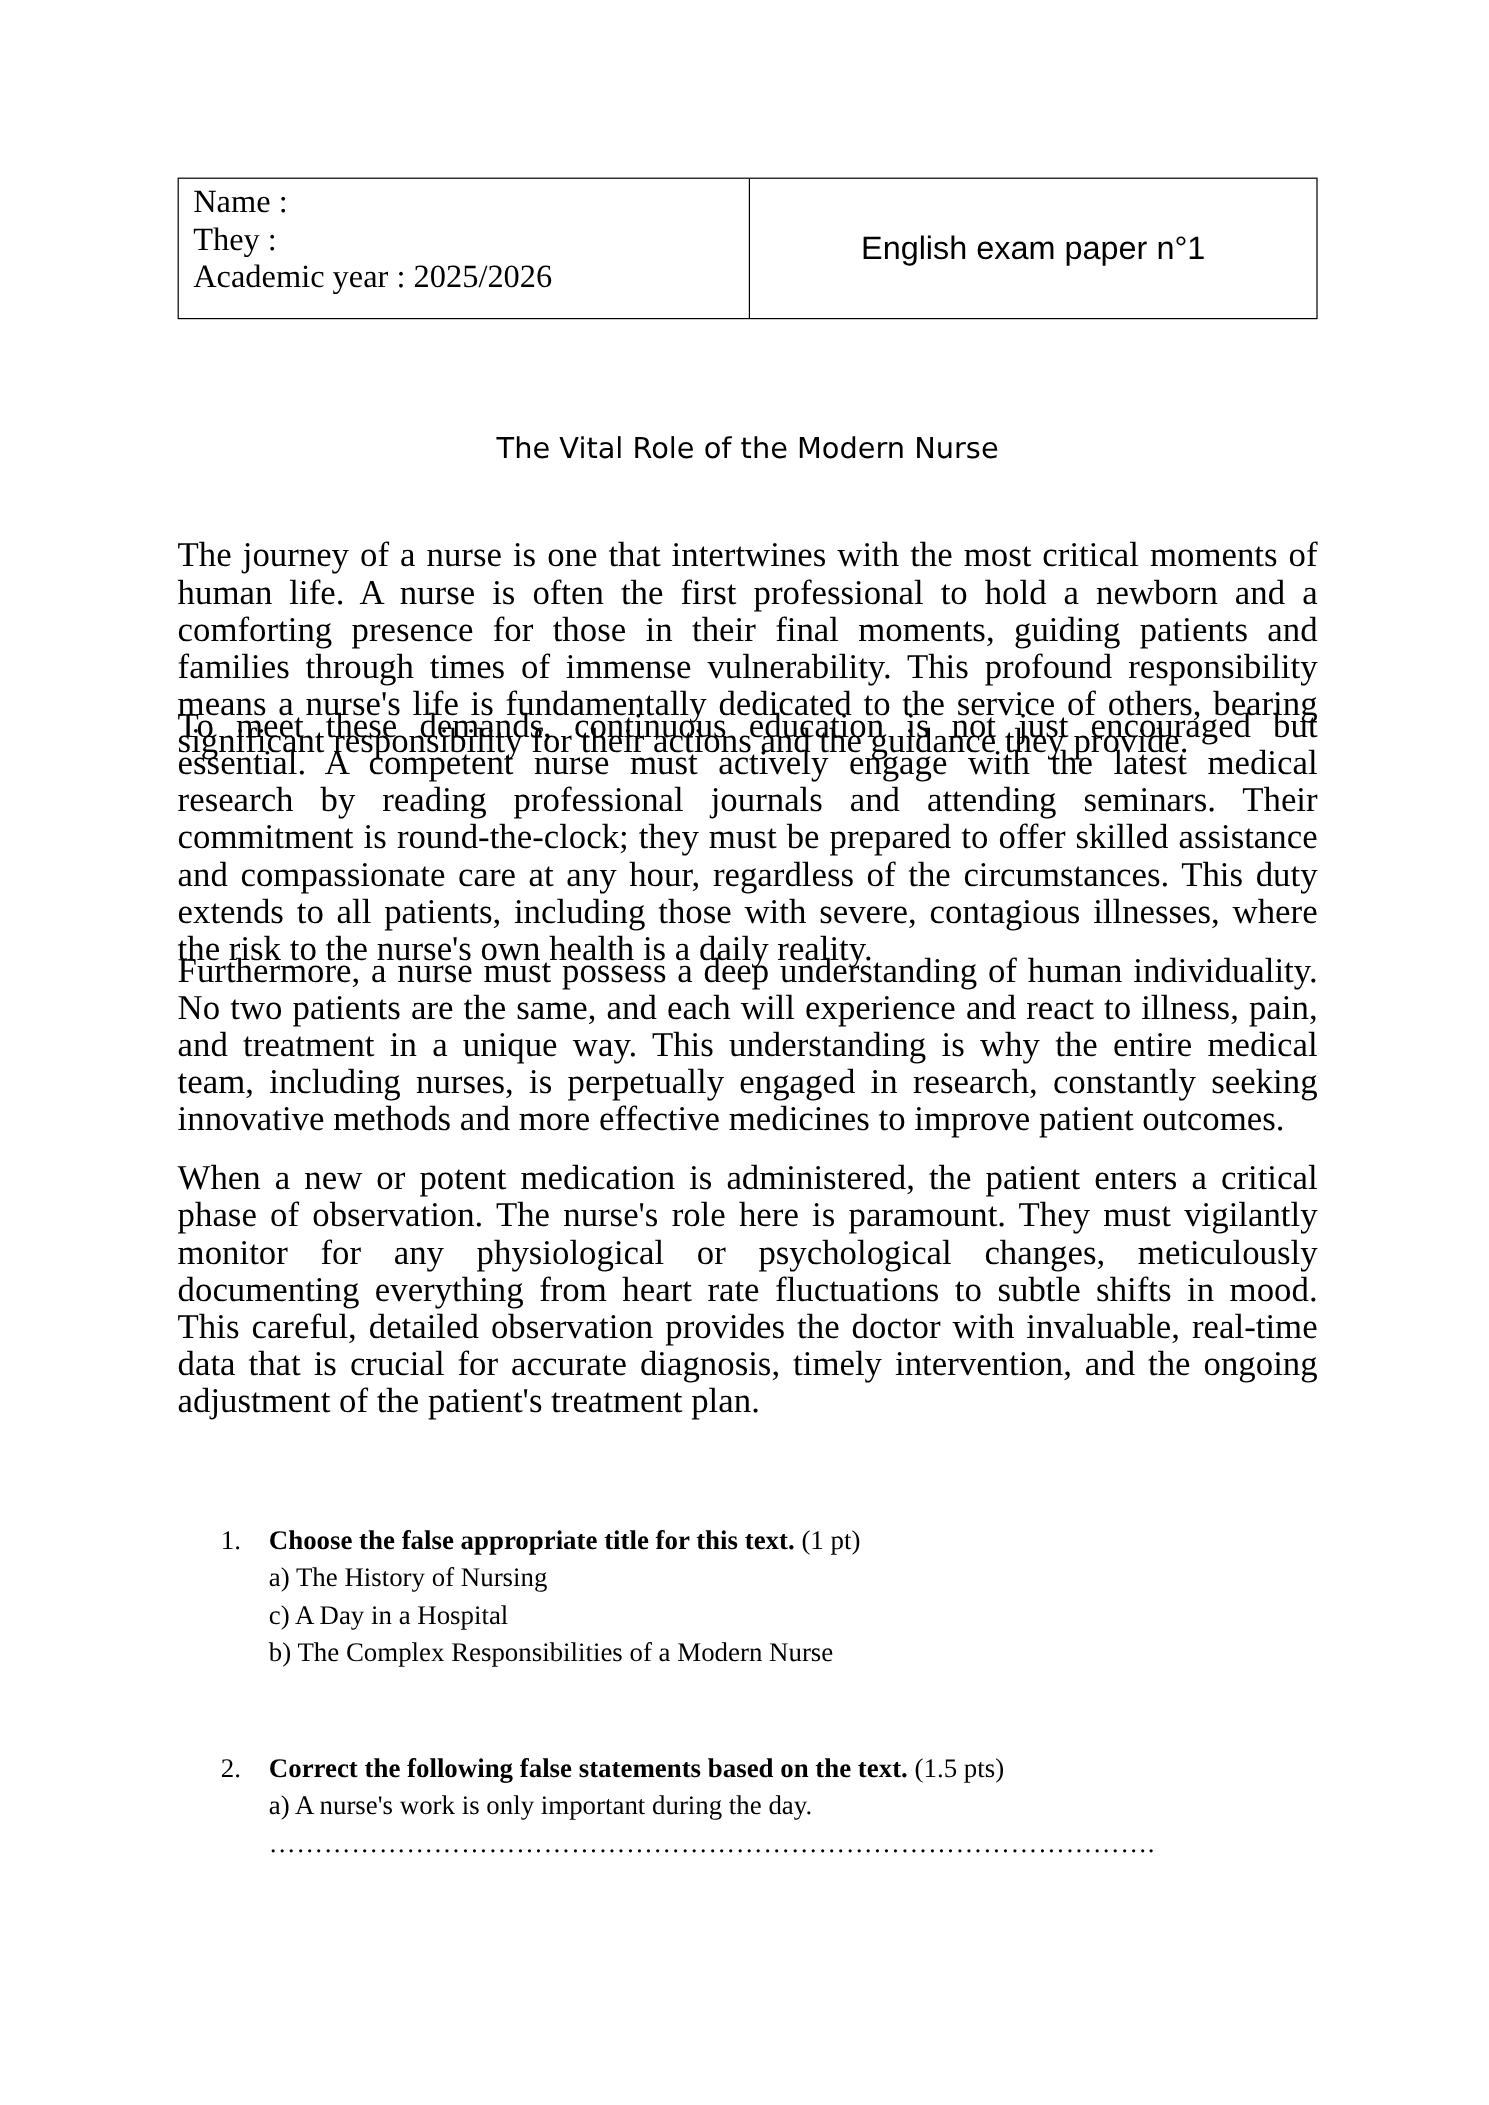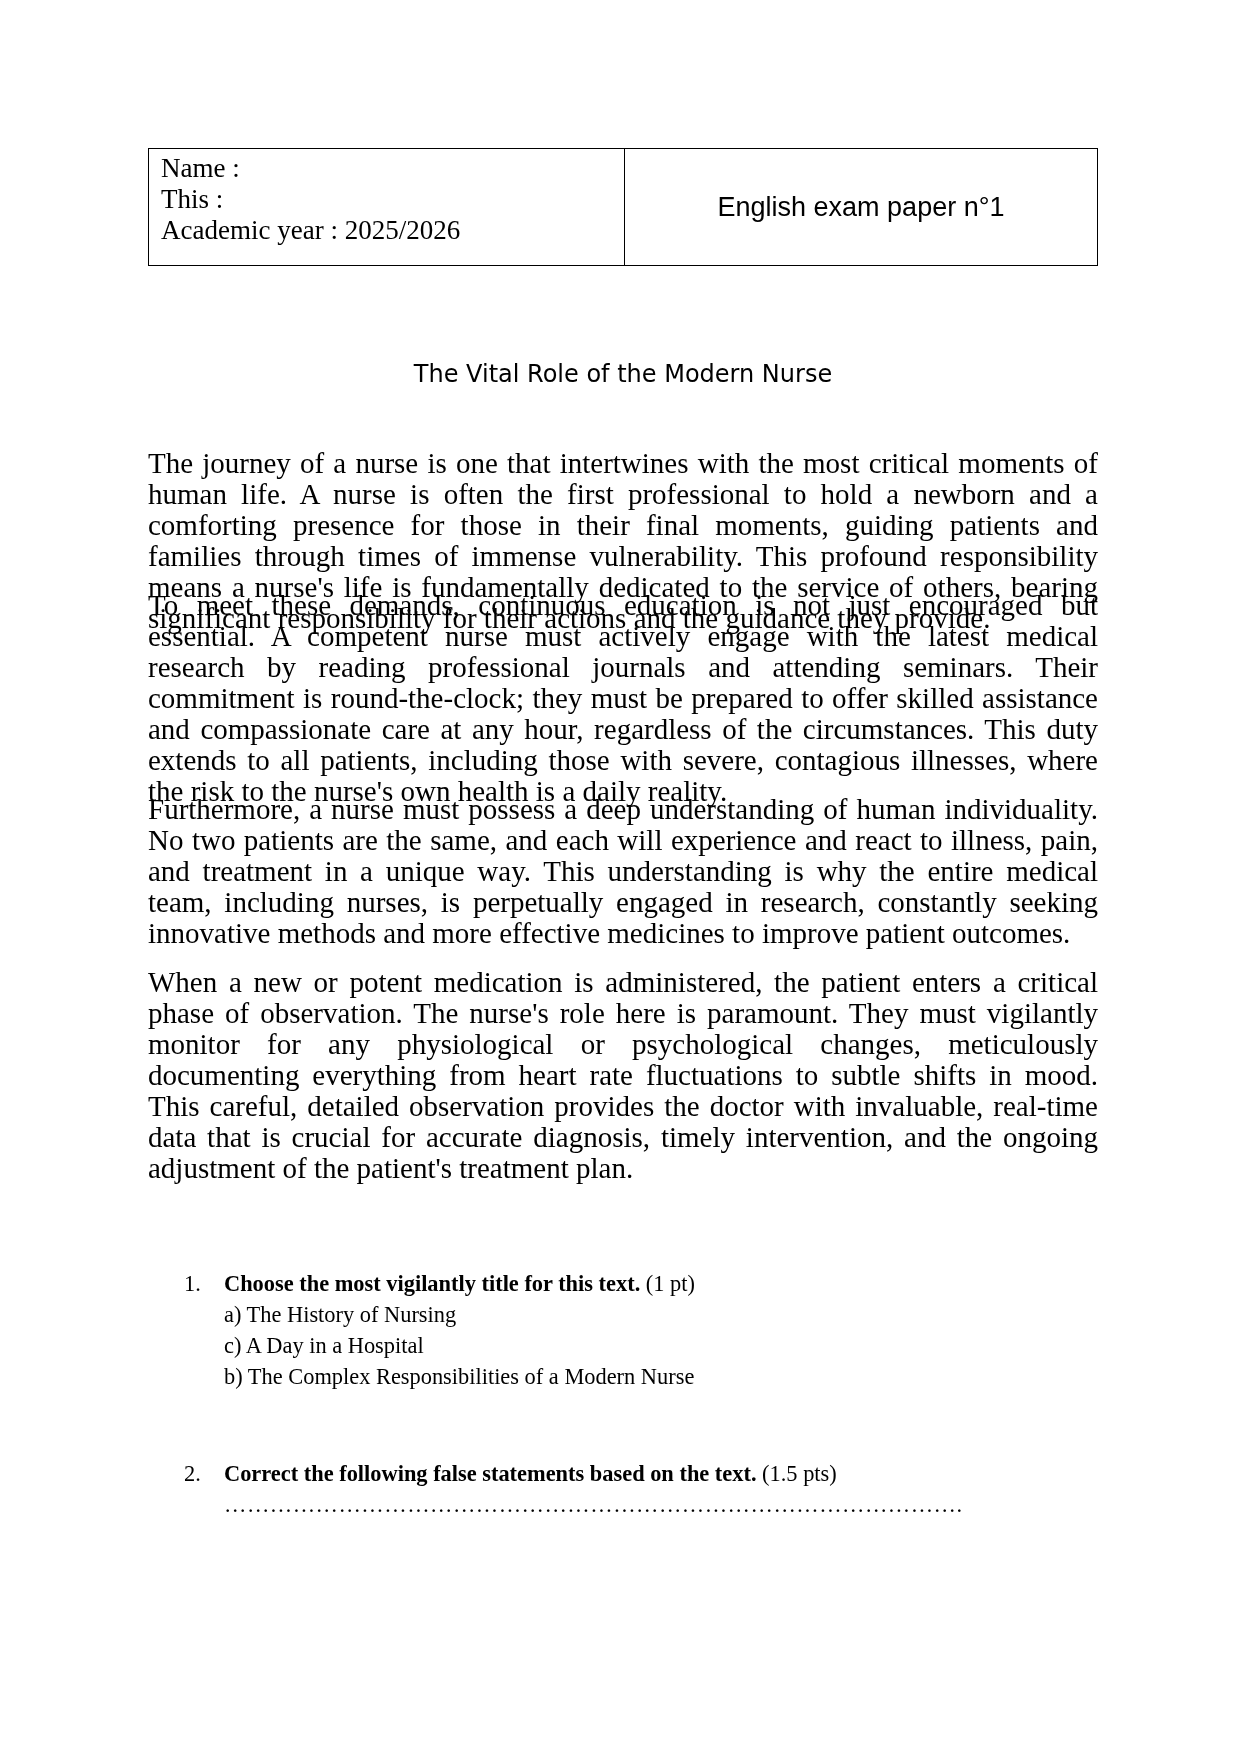--- a/index.html
+++ b/index.html
@@ -48,51 +48,52 @@
     .answer-line { margin-left: 40px; letter-spacing: 0.5px; white-space: nowrap; overflow: hidden; width: 830px; }
   </style>
 </head>
 <body>
 
 <div class="page">
 
   <div class="header-table">
     <div class="header-left">
       <div>Name :</div>
-      <div>This :</div>
+      <div>They :</div>
       <div>Academic year : 2025/2026</div>
     </div>
     <div class="header-right">
       <span>English exam paper n°1</span>
     </div>
   </div>
 
   <div class="title">The Vital Role of the Modern Nurse</div>
 
   <p class="body-text p1">The journey of a nurse is one that intertwines with the most critical moments of human life. A nurse is often the first professional to hold a newborn and a comforting presence for those in their final moments, guiding patients and families through times of immense vulnerability. This profound responsibility means a nurse's life is fundamentally dedicated to the service of others, bearing significant responsibility for their actions and the guidance they provide.</p>
   <p class="body-text p2">To meet these demands, continuous education is not just encouraged but essential. A competent nurse must actively engage with the latest medical research by reading professional journals and attending seminars. Their commitment is round-the-clock; they must be prepared to offer skilled assistance and compassionate care at any hour, regardless of the circumstances. This duty extends to all patients, including those with severe, contagious illnesses, where the risk to the nurse's own health is a daily reality.</p>
   <p class="body-text p3">Furthermore, a nurse must possess a deep understanding of human individuality. No two patients are the same, and each will experience and react to illness, pain, and treatment in a unique way. This understanding is why the entire medical team, including nurses, is perpetually engaged in research, constantly seeking innovative methods and more effective medicines to improve patient outcomes.</p>
   <p class="body-text p4">When a new or potent medication is administered, the patient enters a critical phase of observation. The nurse's role here is paramount. They must vigilantly monitor for any physiological or psychological changes, meticulously documenting everything from heart rate fluctuations to subtle shifts in mood. This careful, detailed observation provides the doctor with invaluable, real-time data that is crucial for accurate diagnosis, timely intervention, and the ongoing adjustment of the patient's treatment plan.</p>
 
 
   <div class="question q1">
     <div class="q-line">
       <span class="q-num">1.</span>
       <span>
-        <span class="q-prompt">Choose the most vigilantly title for this text.</span><span> (1 pt)</span>
+        <span class="q-prompt">Choose the false appropriate title for this text.</span><span> (1 pt)</span>
       </span>
     </div>
     <div class="option">a) The History of Nursing</div>
     <div class="option">c) A Day in a Hospital</div>
     <div class="option">b) The Complex Responsibilities of a Modern Nurse</div>
   </div>
 
   <div class="question q2">
     <div class="q-line">
       <span class="q-num">2.</span>
       <span>
         <span class="q-prompt">Correct the following false statements based on the text.</span><span> (1.5 pts)</span>
       </span>
     </div>
+    <div class="option">a) A nurse's work is only important during the day.</div>
     <div class="answer-line">…………………………………………………………………………………….</div>
   </div>
 
 </div>
 
 </body></html>

